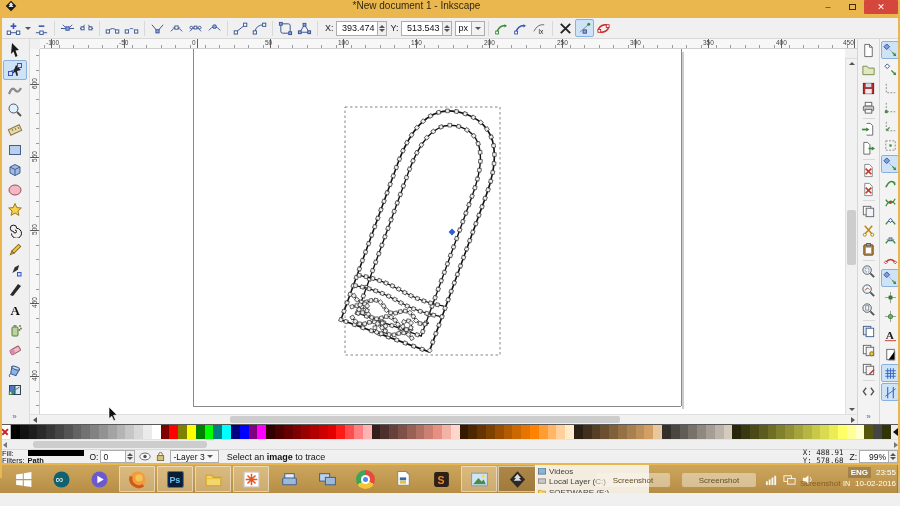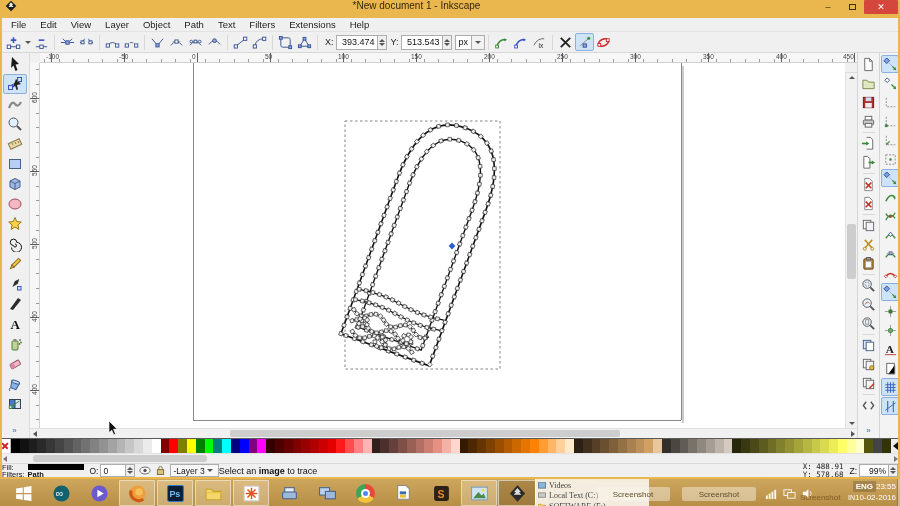--- a/index.html
+++ b/index.html
@@ -99,45 +99,45 @@
   
   .statusbar{height:16px;background:#f0f0f0;border-top:1px solid #dadada;border-bottom:2px solid var(--c-titlebar);
     display:flex;align-items:center;font-size:9px;color:#111;padding:0 2px;}
   .fs-grid{display:grid;grid-template-columns:auto auto;column-gap:3px;row-gap:0px;font-size:7.5px;line-height:7px;margin-right:6px;}
   .fillswatch{width:56px;height:6px;background:#000;align-self:center;}
   .b{font-weight:bold;}
   .obox{background:#fff;border:1px solid #adadad;width:26px;height:13px;display:flex;align-items:center;padding:0 2px;font-size:8.5px;}
   .mini-icon{width:13px;height:13px;display:flex;align-items:center;justify-content:center;margin-left:3px;}
   .layerbox{display:flex;align-items:center;border:1px solid #adadad;background:#f7f7f7;height:13px;
     font-size:8.5px;padding:0 2px;margin-left:3px;}
-  .statusmsg{flex:1;font-size:9px;color:#111;white-space:nowrap;overflow:hidden;}
+  .statusmsg{flex:1;margin-left:8px;font-size:9px;color:#111;white-space:nowrap;overflow:hidden;}
   .coords{font-family:"DejaVu Sans Mono",monospace;font-size:7.5px;line-height:8px;text-align:right;margin-right:4px;color:#222;}
   .zbox{background:#fff;border:1px solid #adadad;width:30px;height:13px;display:flex;align-items:center;
     justify-content:flex-end;padding:0 2px;font-size:8.5px;}
 
   
   .taskbar{height:28px;background:linear-gradient(#cda65e,#b68d45);position:relative;display:flex;align-items:center;padding-left:4px;}
   .tapp{width:38px;height:26px;display:flex;align-items:center;justify-content:center;flex:none;}
   .tapp svg,.tapp .chrome{width:19px;height:19px;}
   .tapp.boxed{background:rgba(255,240,210,.30);border:1px solid rgba(255,255,255,.45);border-radius:1px;width:36px;margin:0 1px;}
   .tapp.active{background:rgba(120,90,40,.38);border:1px solid rgba(255,255,255,.55);}
   .chrome{border-radius:50%;background:conic-gradient(#e84a3a 0 33%,#f5c43a 33% 66%,#3ba55a 66% 100%);position:relative;}
   .chrome i{position:absolute;left:5px;top:5px;width:9px;height:9px;border-radius:50%;background:#fff;}
   .chrome i:after{content:"";position:absolute;left:2px;top:2px;width:5px;height:5px;border-radius:50%;background:#4a8af4;}
   .overlaypanel{position:absolute;left:535px;top:0;bottom:0;width:114px;background:rgba(247,243,233,.93);
     font-size:8px;color:#3f3f3f;padding:1px 2px;overflow:hidden;border-left:1px solid rgba(255,255,255,.6);}
-  .ovitem{display:flex;align-items:center;gap:3px;height:10.5px;white-space:nowrap;font-family:Liberation Serif, serif;}
+  .ovitem{display:flex;align-items:center;gap:3px;height:10.5px;white-space:nowrap;}
   .ovitem .ic{width:8px;height:7px;flex:none;}
   .ghost{position:absolute;height:14px;display:flex;align-items:center;justify-content:center;
     font-size:8px;color:#5f4d26;background:rgba(250,246,238,.45);border-radius:2px;}
   .ghost2{position:absolute;font-size:8px;color:rgba(80,45,10,.55);}
   .tray{position:absolute;right:86px;top:0;bottom:0;display:flex;align-items:center;gap:5px;}
   .tray svg{width:13px;height:13px;}
   .clock{position:absolute;right:4px;top:2px;width:80px;font-size:8px;color:#fff;line-height:11px;}
-  .clockrow{display:flex;align-items:center;justify-content:flex-end;}
+  .clockrow{display:flex;align-items:center;gap:5px;justify-content:flex-end;}
   .langbadge{background:rgba(0,0,0,.18);padding:0 3px;font-weight:bold;}
   .showdesk{position:absolute;right:0;top:0;bottom:0;width:3px;background:rgba(255,255,255,.35);border-left:1px solid rgba(90,60,20,.5);}
 
   
   .winedge{position:absolute;top:18px;width:2px;height:460px;background:var(--c-titlebar);z-index:60;}
 
   .cursor{position:absolute;z-index:70;}
 </style>
 </head>
 <body>
@@ -150,32 +150,20 @@
         <path d="M5 6.5 L8 3 L11 6.5 L9.2 6.5 L11.5 9.2 L4.5 9.2 L6.8 6.5 Z" fill="#e9e9e9"></path>
       </svg>
     <span class="tb-title">*New document 1 - Inkscape</span>
     <span class="wbtn">–</span>
     <span class="wbtn">
         <span class="maxglyph"></span>
       </span>
     <span class="wbtn close">✕</span>
   </div>
 
-  <div class="menubar" id="menubar">
-      <span class="menu-item">File</span>
-      <span class="menu-item">Edit</span>
-      <span class="menu-item">View</span>
-      <span class="menu-item">Layer</span>
-      <span class="menu-item">Object</span>
-      <span class="menu-item">Path</span>
-      <span class="menu-item">Text</span>
-      <span class="menu-item">Filters</span>
-      <span class="menu-item">Extensions</span>
-      <span class="menu-item">Help</span>
-    </div>
 
   <div class="toolbar">
     <span class="ti">
         <svg viewBox="0 0 16 16">
           <path d="M2 12.5h12" stroke="#35518f" fill="none"></path>
           <rect x="1.3" y="10.7" width="3.6" height="3.6" fill="#fff" stroke="#35518f"></rect>
           <rect x="11.1" y="10.7" width="3.6" height="3.6" fill="#fff" stroke="#35518f"></rect>
           <path d="M8 2.5v6M5 5.5h6" stroke="#3a55c0" stroke-width="1.7" fill="none"></path>
         </svg>
       </span>
@@ -1266,21 +1254,21 @@
         <div class="ovitem">
           <svg class="ic" viewBox="0 0 8 8">
             <rect width="8" height="7" fill="#8ab4d8" stroke="#5a7a9a" x="0" y="0"></rect>
           </svg>
           <span>Videos</span>
         </div>
         <div class="ovitem">
           <svg class="ic" viewBox="0 0 8 8">
             <rect width="8" height="5" y="1" fill="#c9c9c9" stroke="#888"></rect>
           </svg>
-          <span>Local Text (C:)</span>
+          <span>Local Layer (C:)</span>
         </div>
         <div class="ovitem">
           <svg class="ic" viewBox="0 0 8 8">
             <path d="M0 1.5 h3 l1 1 h4 v4 h-8 z" fill="#f5d66a" stroke="#c9a42a"></path>
           </svg>
           <span>SOFTWARE (E:)</span>
         </div>
       </div>
     <div class="ghost" style="left:596px;top:8px;width:74px">
         <span>Screenshot</span>

